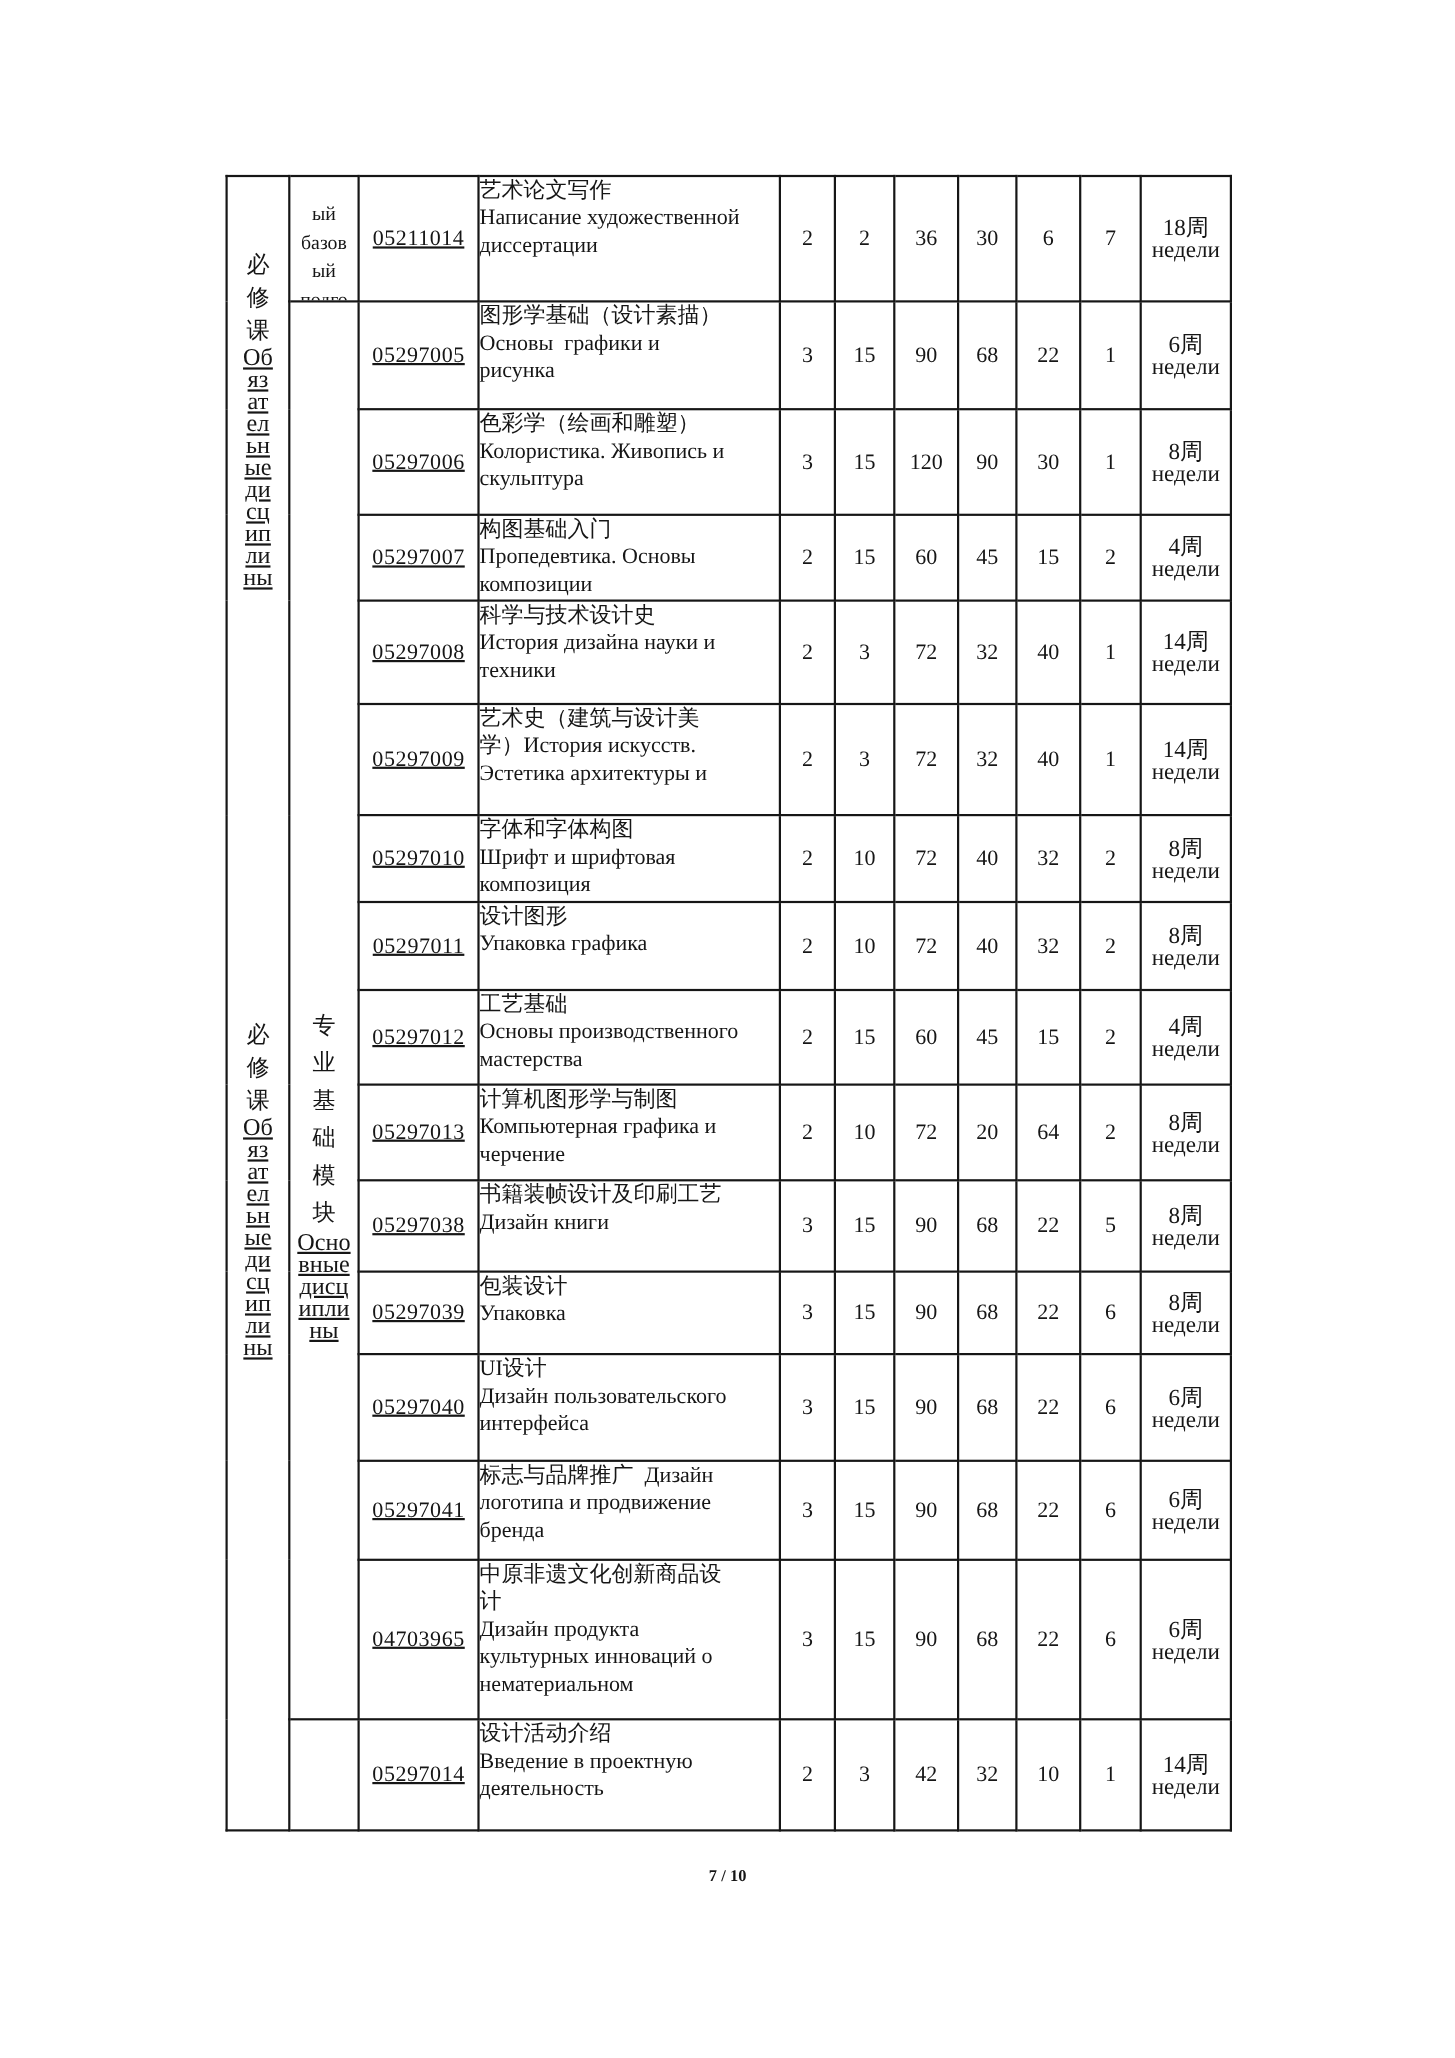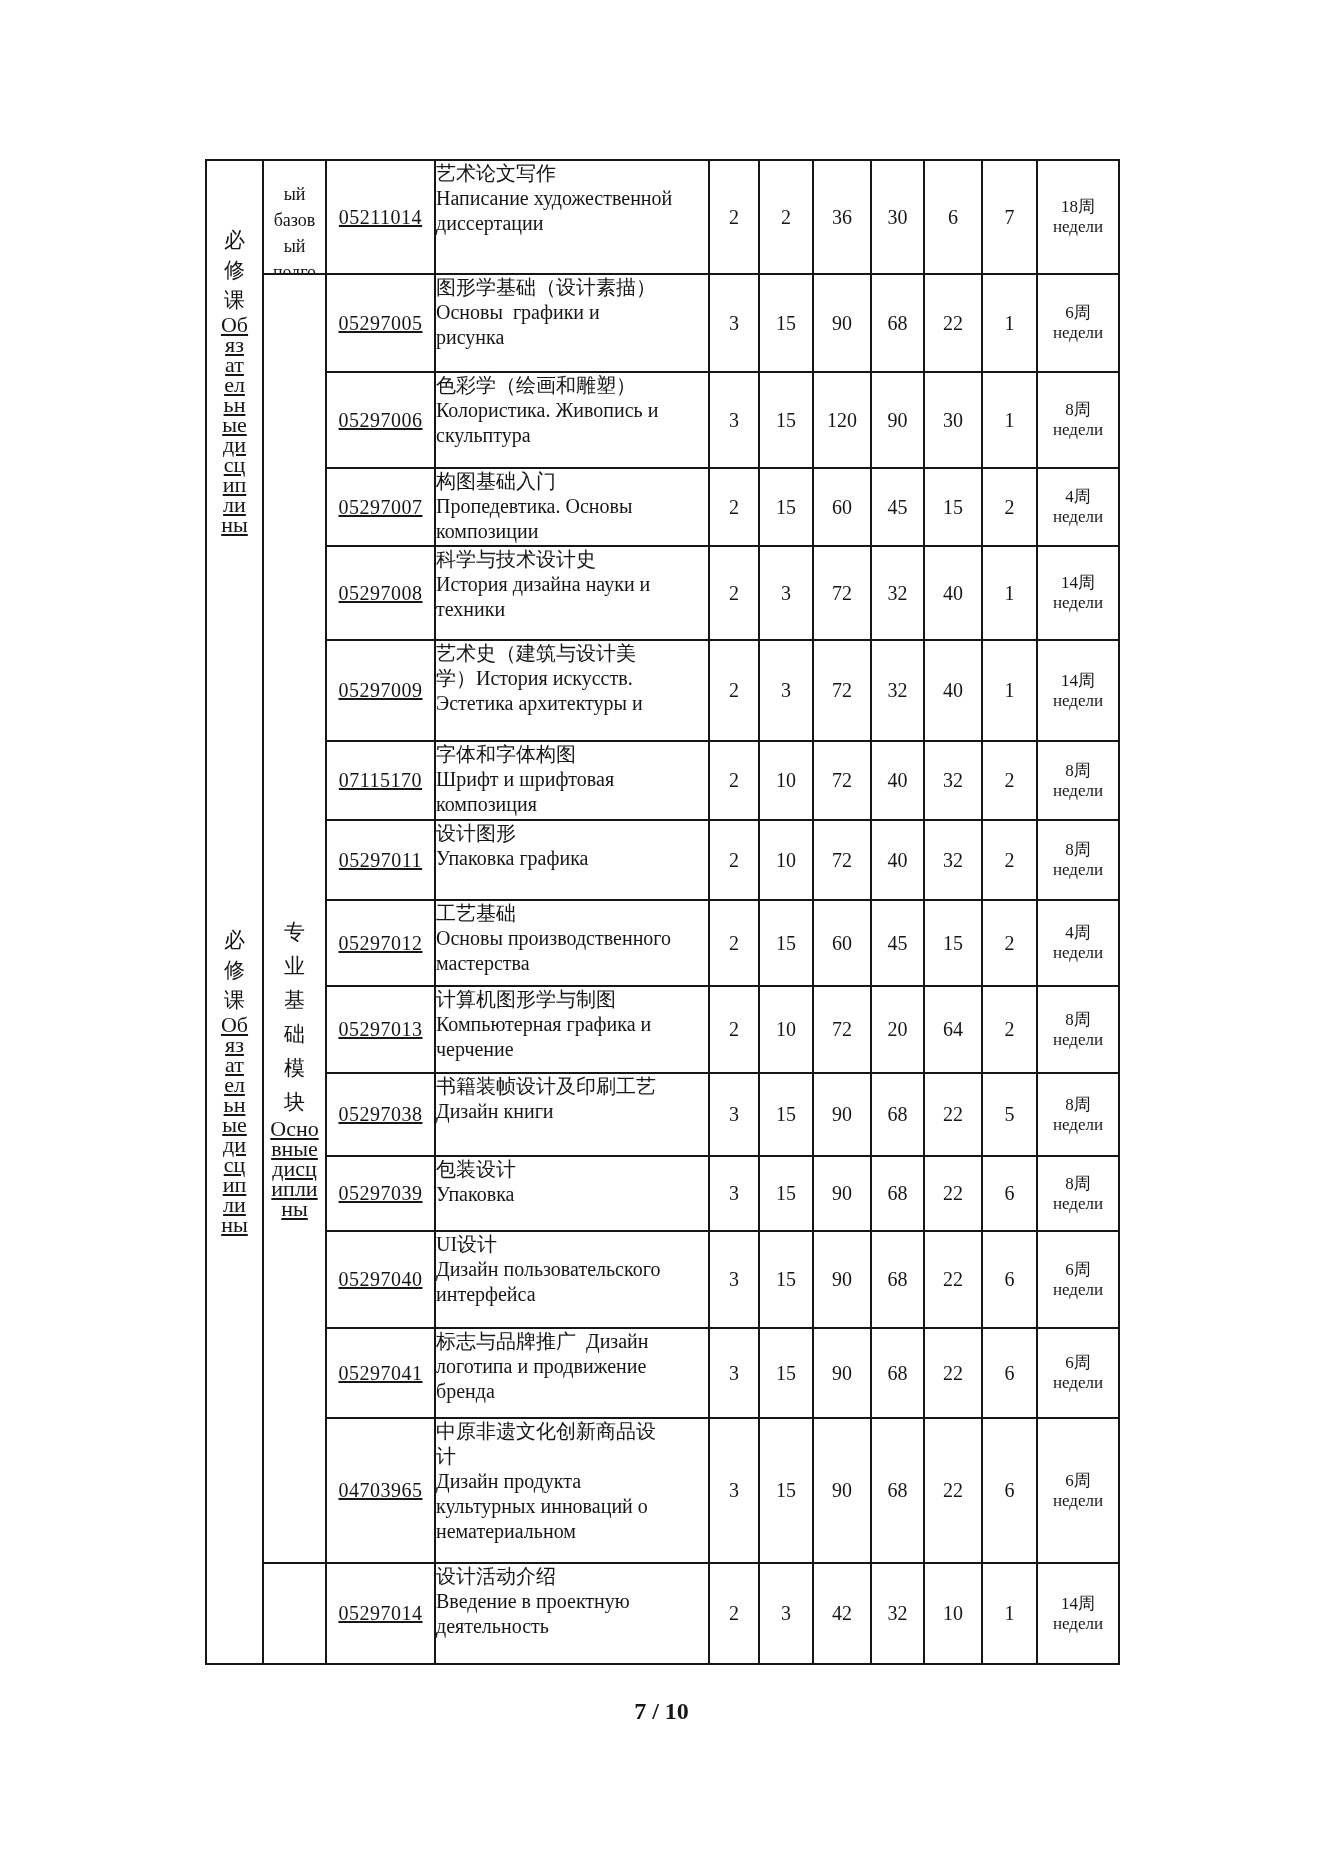--- a/index.html
+++ b/index.html
@@ -30,41 +30,41 @@
   td.name-cell{
     vertical-align:top;text-align:left;
     font-size:20px;line-height:25px;
     padding:2px 4px 2px 7px;
     white-space:pre-wrap;
     margin-left:31px;
   }
   td.num-cell{text-align:center;vertical-align:middle;font-size:20px;}
   td.week-cell{
     text-align:center;vertical-align:middle;
-    font-size:17px;line-height:20px;
+    font-size:21px;line-height:20px;
     white-space:pre-line;
   }
   
   .vlabel{display:block;}
   .vlabel .zh{display:block;white-space:pre-line;font-size:21px;line-height:30px;}
   .vlabel .ru{display:block;white-space:pre-line;font-size:22px;line-height:20px;text-decoration:underline;}
   .section-block-1{margin-top:64px;}
   .section-block-2{margin-top:390px;}
   .submain-label{margin-top:640px;}
   .submain-label .zh{line-height:34px;}
   
   .subtop-clip{
     height:92px;overflow:hidden;
     font-size:18px;line-height:26px;
     padding-top:20px;
     white-space:pre-line;text-align:center;
   }
   .footer{
     position:absolute;left:205px;top:1698px;width:913px;
-    text-align:center;font-size:24px;font-weight:bold;
+    text-align:center;font-size:15px;font-weight:bold;
   }
 </style>
 </head>
 <body>
 
 <div class="page">
 
   <table class="curriculum">
     <colgroup>
       <col style="width:57px">
@@ -220,21 +220,21 @@
       <td class="num-cell">3</td>
       <td class="num-cell">72</td>
       <td class="num-cell">32</td>
       <td class="num-cell">40</td>
       <td class="num-cell">1</td>
       <td class="week-cell">14周
 недели</td>
     </tr>
 
     <tr style="height:79px">
-      <td class="code-cell">07115170</td>
+      <td class="code-cell">05297010</td>
       <td class="name-cell">字体和字体构图
 Шрифт и шрифтовая
 композиция</td>
       <td class="num-cell">2</td>
       <td class="num-cell">10</td>
       <td class="num-cell">72</td>
       <td class="num-cell">40</td>
       <td class="num-cell">32</td>
       <td class="num-cell">2</td>
       <td class="week-cell">8周

